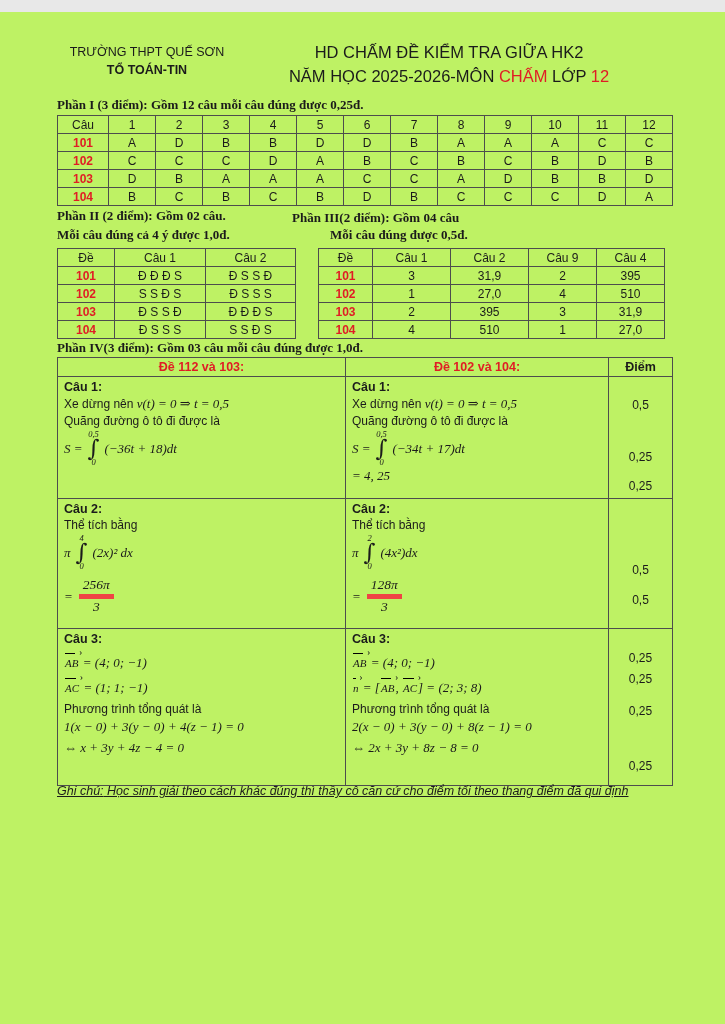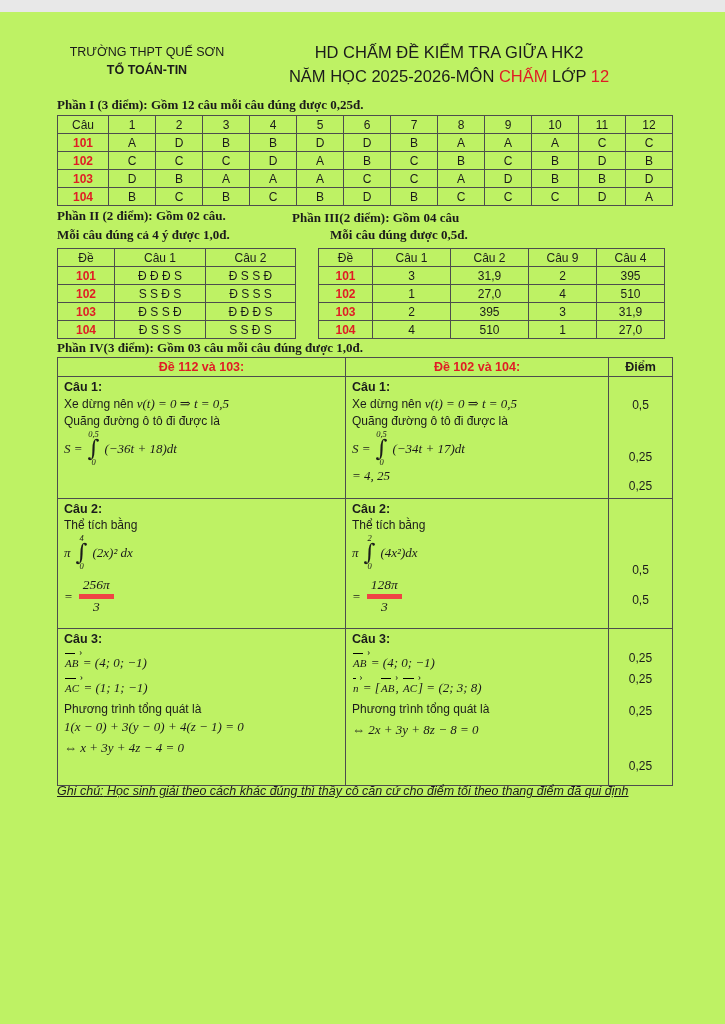--- a/index.html
+++ b/index.html
@@ -341,20 +341,21 @@
       <div class="t" style="margin-top:4px">Phương trình tổng quát là</div>
       <div class="t"><span class="m">1(x − 0) + 3(y − 0) + 4(z − 1) = 0</span></div>
       <div class="t" style="margin-top:3px"><span class="m">⇔ x + 3y + 4z − 4 = 0</span></div>
     </div>
 
     <div class="cell">
       <div class="heading">Câu 3:</div>
       <div class="t vline"><span class="vec">AB</span> <span class="m">= (4; 0; −1)</span></div>
       <div class="t vline"><span class="vec">n</span> <span class="m">= [</span><span class="vec">AB</span><span class="m">,</span> <span class="vec">AC</span><span class="m">] = (2; 3; 8)</span></div>
       <div class="t" style="margin-top:4px">Phương trình tổng quát là</div>
+      <div class="t"><span class="m">2(x − 0) + 3(y − 0) + 8(z − 1) = 0</span></div>
       <div class="t" style="margin-top:3px"><span class="m">⇔ 2x + 3y + 8z − 8 = 0</span></div>
     </div>
 
     <div class="cell">
       <div class="score" style="top:22px">0,25</div>
       <div class="score" style="top:43px">0,25</div>
       <div class="score" style="top:75px">0,25</div>
       <div class="score" style="top:130px">0,25</div>
     </div>
   </div>

